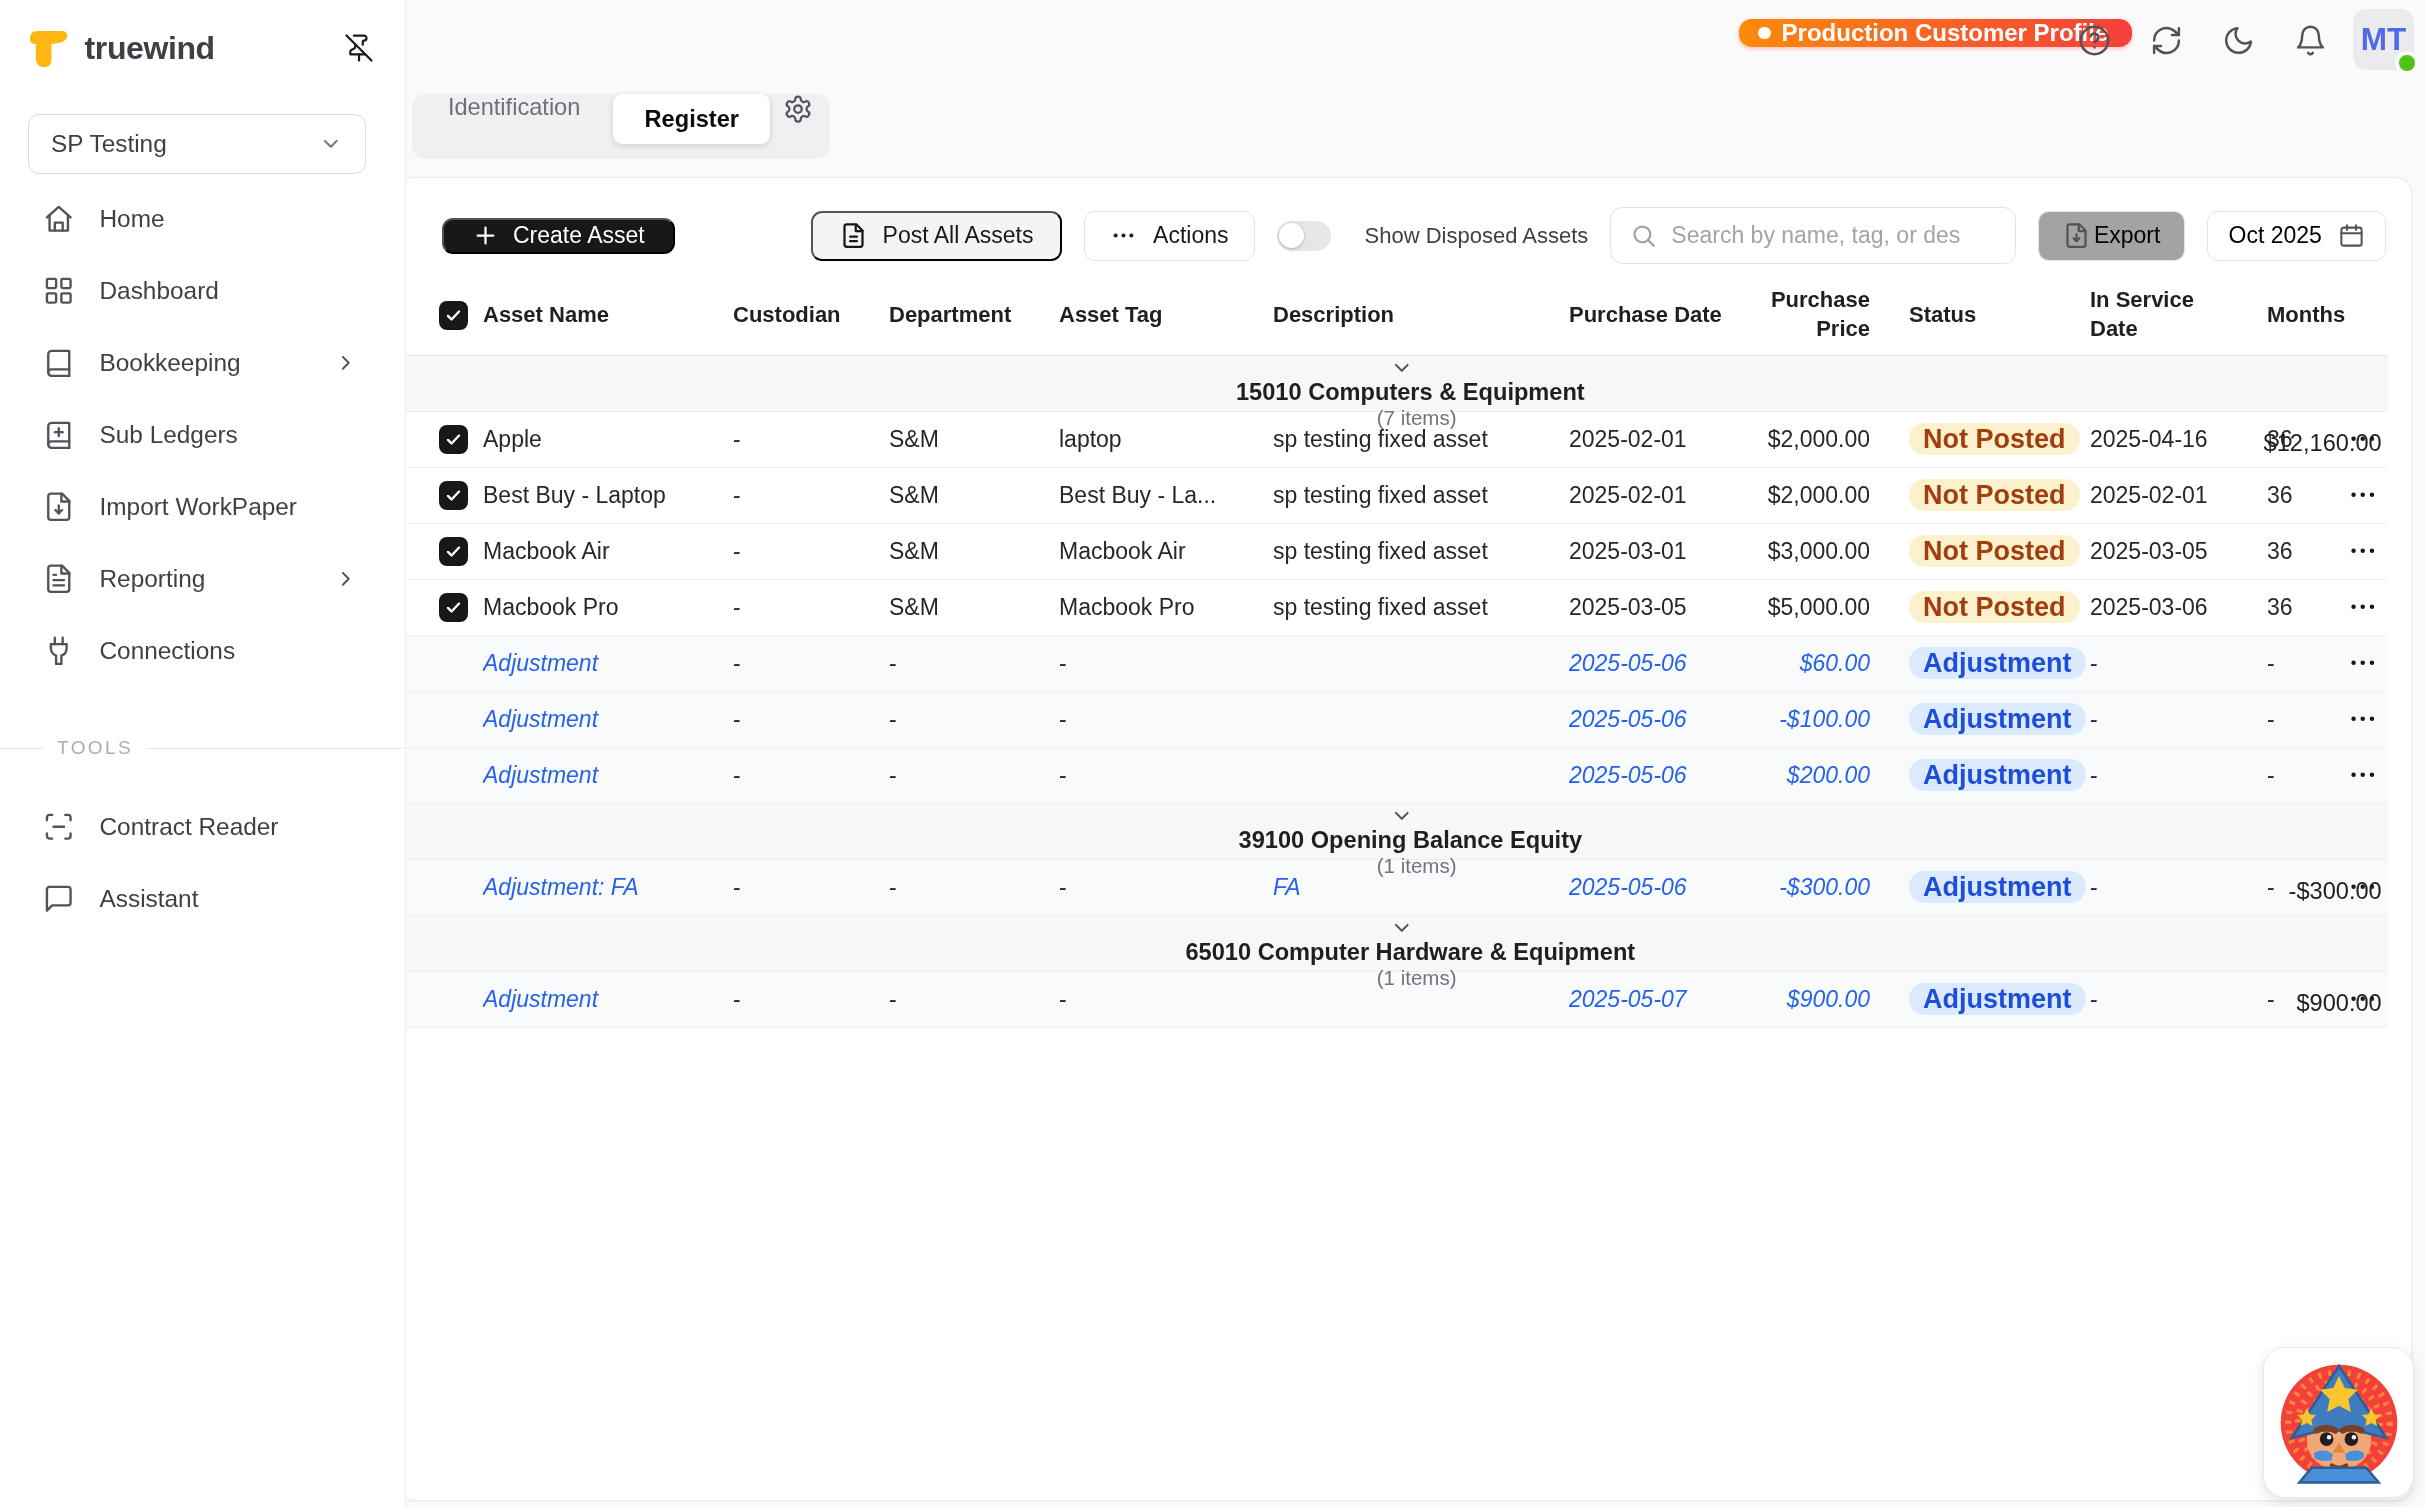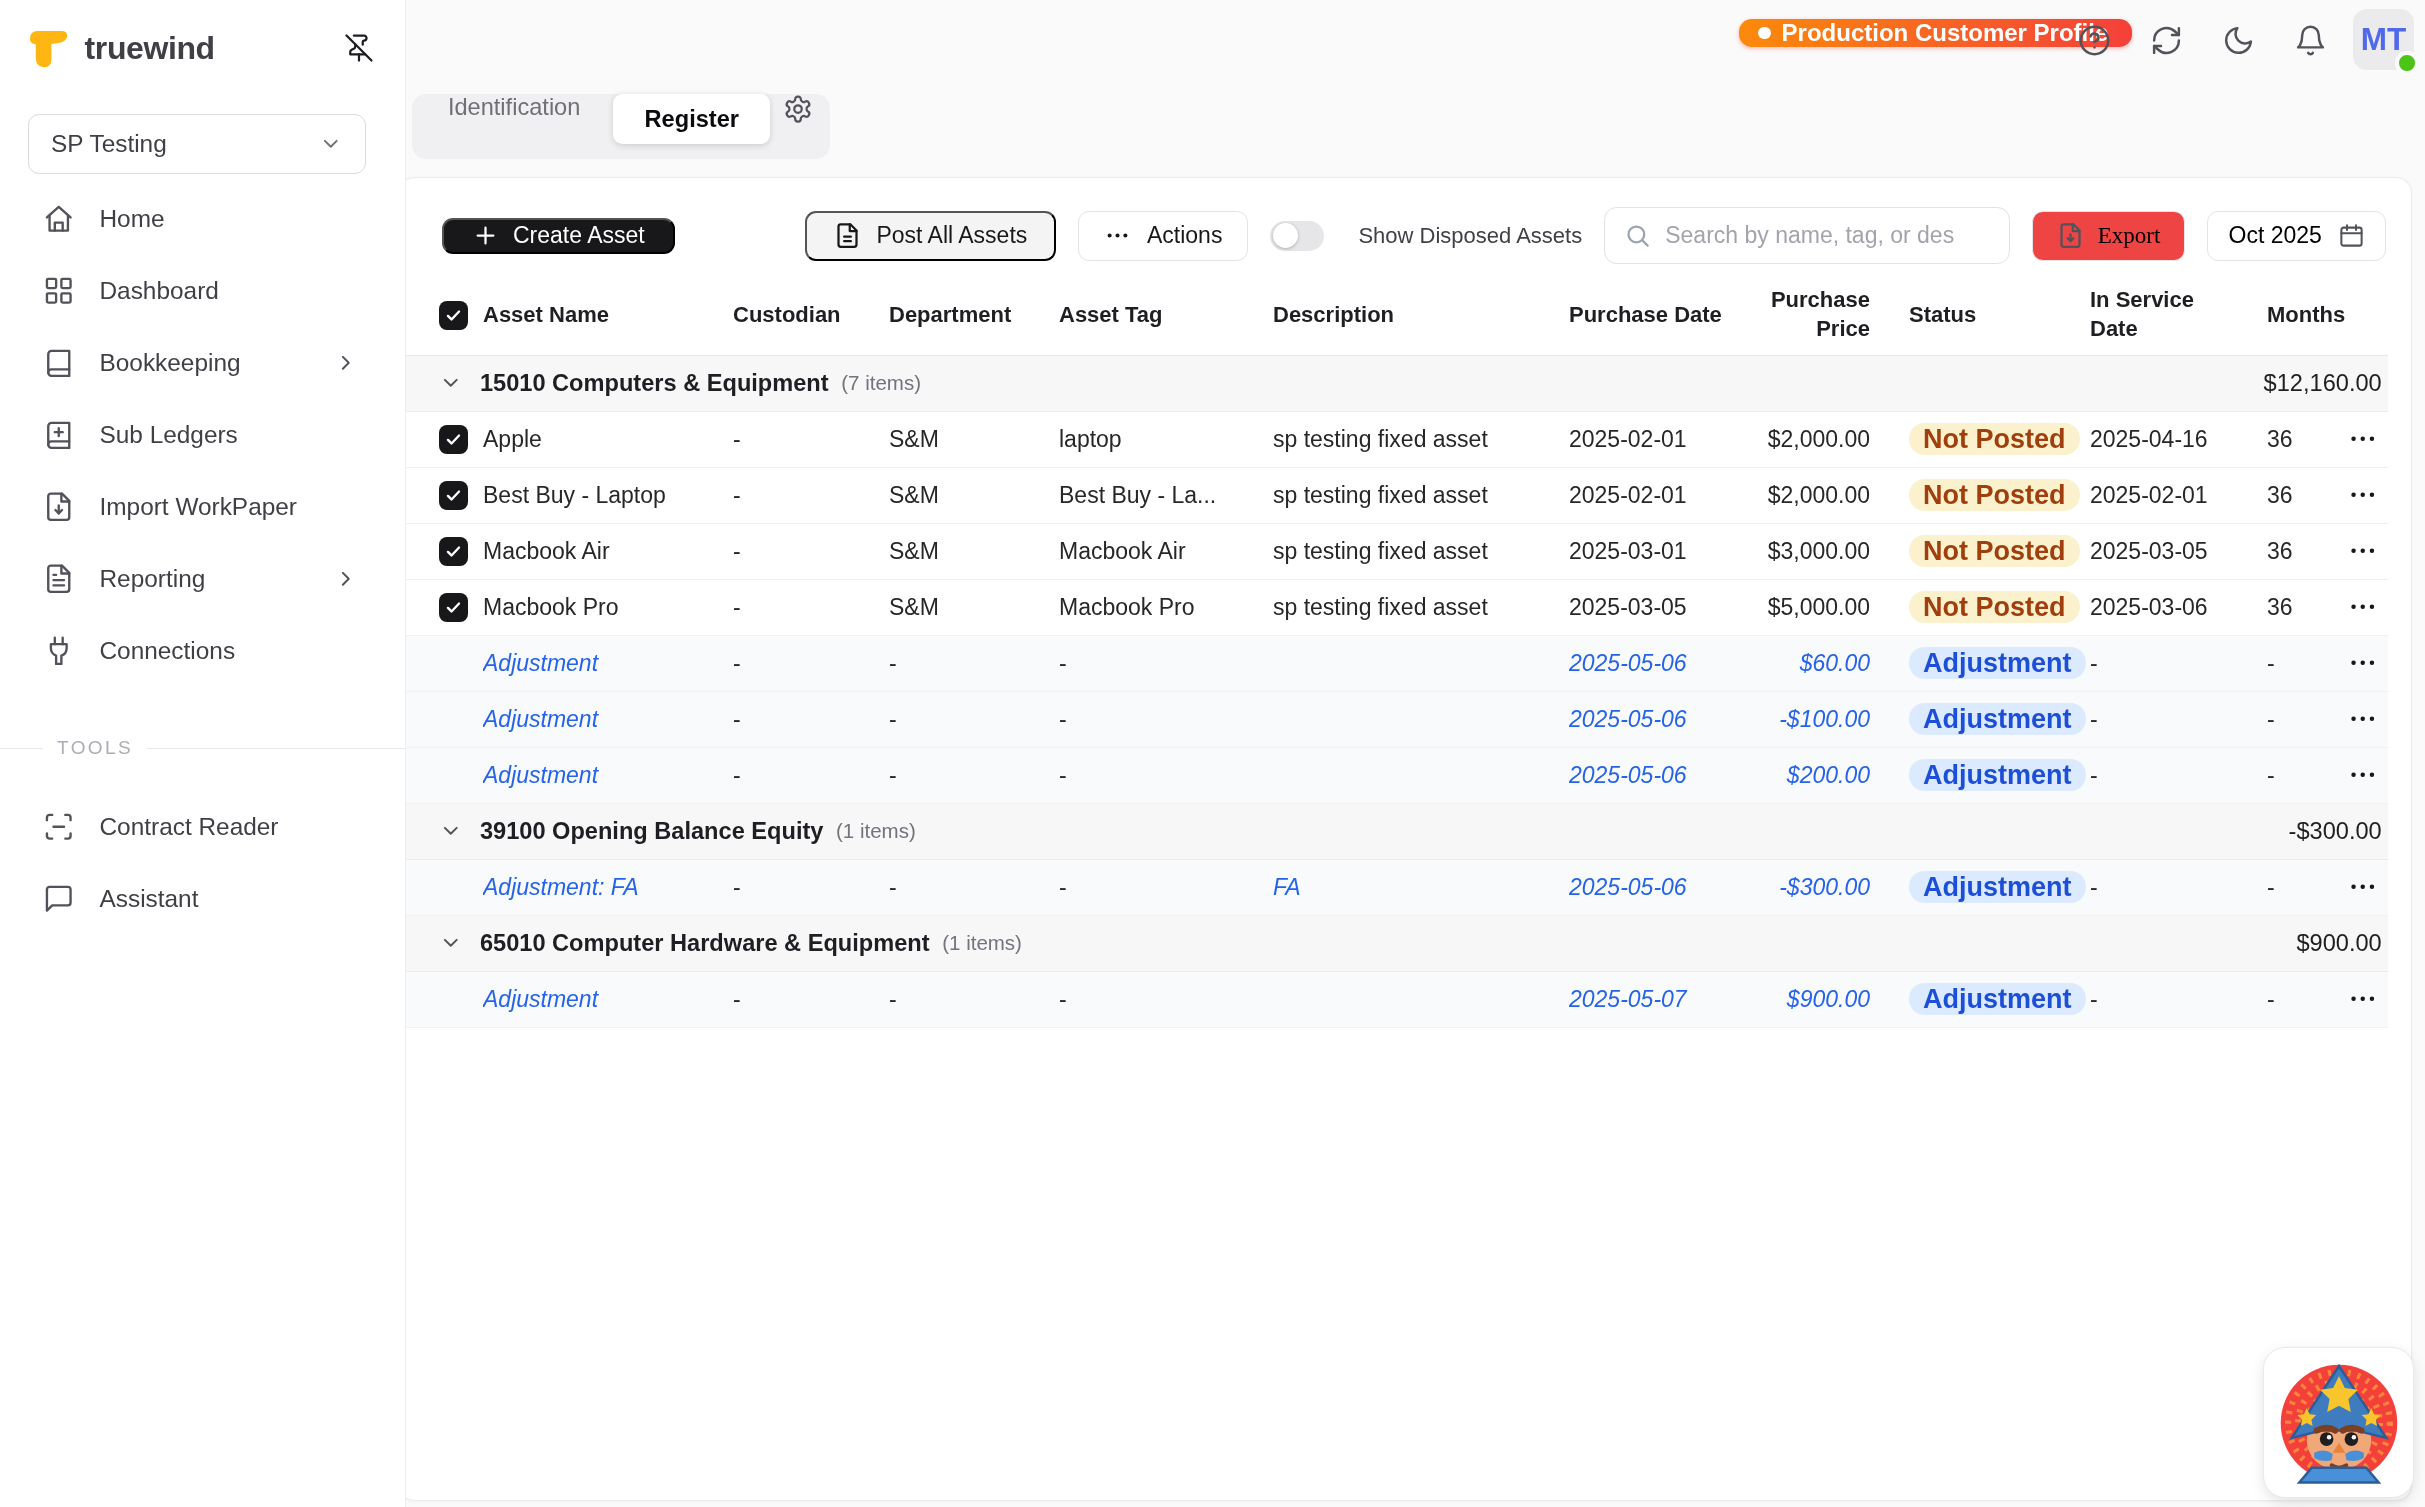--- a/index.html
+++ b/index.html
@@ -101,40 +101,40 @@
   .toggle { width:54px; height:30px; border-radius:15px; background:#E6E6E9; position:relative; cursor:pointer; }
   .toggle .knob { position:absolute; left:2.4px; top:2.4px; width:25px; height:25px; border-radius:50%; background:#fff; box-shadow:0 0.8px 3.1px rgba(0,0,0,.25); }
   .toggle-label { font-size:22px; color:#3F3F46; }
   .searchbox {
     width:406px; height:57px; border:1.6px solid #E2E2E6; border-radius:12.6px;
     display:flex; align-items:center; padding:0 19px; gap:14px; background:#fff;
   }
   .searchbox svg { width:27px; height:27px; color:#9CA3AF; }
   .searchbox input { border:none; outline:none; flex:1; font-size:23px; color:#232327; font-family:inherit; background:transparent; }
   .searchbox input::placeholder { color:#A3A3AC; }
-  .btn-export { background:#ef4444; border:1.6px solid #E4E4E7; height:50px; padding:0 23.6px; gap:14px; font-weight:500;font-family:Liberation Serif, serif; }
+  .btn-export { background:#a3a3a3; border:1.6px solid #E4E4E7; height:50px; padding:0 23.6px; gap:4px; font-weight:500; }
   .btn-period { background:#fff; border:1.6px solid #E4E4E7; height:50px; width:179px; padding:0 20.5px; justify-content:space-between; font-weight:500; }
   .btn-period svg, .btn-export svg { color:#52525B; }
 
   
   :root { --cols:83px 250px 156px 170px 214px 296px 153px 148px 220px 177px 71px 50px; }
   .table { margin-top:14px; width:1988px; }
   .thead {
     display:grid; grid-template-columns:var(--cols); align-items:center; height:80px;
     border-bottom:1.6px solid #E7E7EA; font-size:22px; font-weight:700; color:#1F1F23;
   }
   .thead .hcell { line-height:1.3; }
   .thead .h-price { text-align:right; padding-left:31.5px; }
   .thead .h-status { padding-left:39px; }
   .thead .h-inservice { width:126px; }
   .cb { width:29px; height:29px; border-radius:7.9px; background:#18181B; margin-left:39px; display:flex; align-items:center; justify-content:center; cursor:pointer; }
   .cb svg { width:19px; height:19px; }
   .group-row {
     display:flex; align-items:center; height:56px; background:#F7F7F8;
-    border-bottom:1.6px solid #ECECEF; padding:0 6.3px 0 39px; cursor:pointer;
+    border-bottom:1.6px solid #ECECEF; padding:0 6.3px 0 39px; cursor:pointer;flex-direction:column;
   }
   .group-row .gchev { color:#52525B; margin-right:17.3px; }
   .group-row .gchev svg { width:23.6px; height:23.6px; }
   .group-row .gtitle { font-size:23.6px; font-weight:700; color:#1F1F23; }
   .group-row .gcount { font-size:20.5px; color:#73737C; margin-left:12.6px; }
   .group-row .gtotal { margin-left:auto; font-size:23.6px; font-weight:500; color:#1F1F23; }
   .trow {
     display:grid; grid-template-columns:var(--cols); align-items:center; height:56px;
     border-bottom:0.8px solid #F1F1F3; font-size:23px; color:#27272A; background:#fff;
   }

